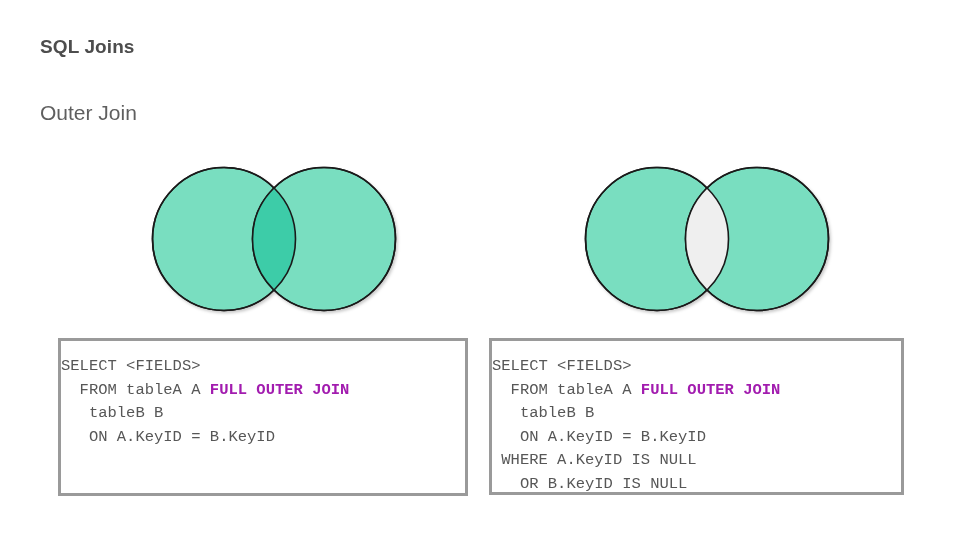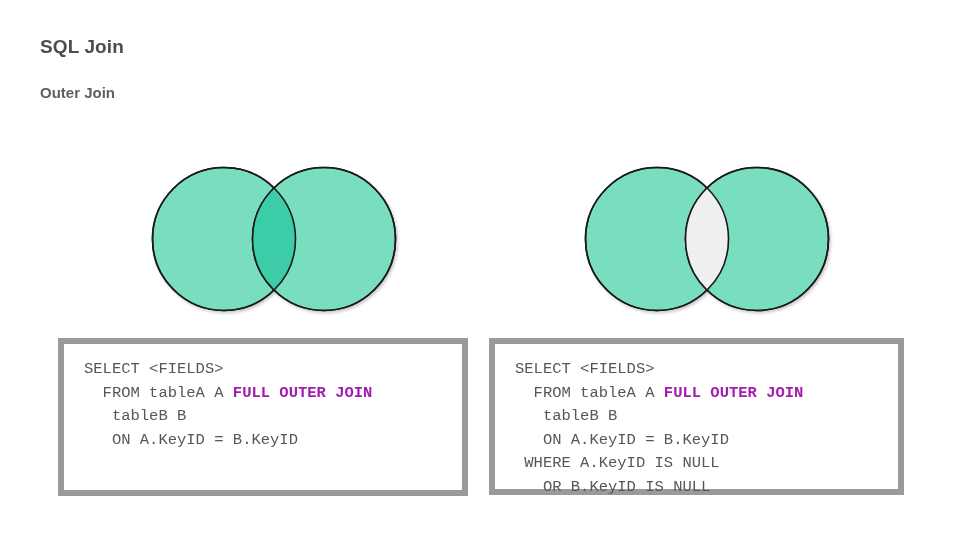--- a/index.html
+++ b/index.html
@@ -30,46 +30,46 @@
     font-size: 19px;
     font-weight: bold;
     color: #4d4d4d;
     letter-spacing: 0.1px;
     line-height: 1.2;
     white-space: nowrap;
   }
   .subtitle {
     position: absolute;
     left: 40px;
-    top: 84px;
-    font-size: 15px;
-    font-weight: bold;
+    top: 100px;
+    font-size: 21px;
+    font-weight: normal;
     color: #5f5f5f;
     line-height: 1.2;
     white-space: nowrap;
   }
 
   
   .venn {
     position: absolute;
     top: 160px;
     width: 270px;
     height: 160px;
   }
   .venn.left  { left: 142px; }
   .venn.right { left: 575px; }
   .venn svg { display: block; width: 270px; height: 160px; overflow: visible; }
 
   
   .code-box {
     position: absolute;
     box-sizing: border-box;
-    border: 6px solid #3b82f6;
+    border: 3px solid #3b82f6;
     background: #ffffff;
-    padding: 14px 12px 12px 20px;
+    padding: 14px 12px 12px 0;
   }
   .code-box.left {
     left: 58px;
     top: 338px;
     width: 410px;
     height: 158px;
   }
   .code-box.right {
     left: 489px;
     top: 338px;
@@ -87,21 +87,21 @@
   .code-box pre b {
     font-weight: bold;
     color: #a21caf;
   }
 </style>
 </head>
 <body style="background: rgb(255, 255, 255);">
 
 <div class="slide">
 
-  <div class="title" style="color: rgb(77, 77, 77);">SQL Join</div>
+  <div class="title" style="color: rgb(77, 77, 77);">SQL Joins</div>
 
   <div class="subtitle" style="color: rgb(95, 95, 95);">Outer Join</div>
 
   <div class="venn left">
     <svg viewBox="0 0 270 160" xmlns="http://www.w3.org/2000/svg">
       <defs>
         <clipPath id="clipLeftA">
           <circle cx="82" cy="79" r="71.5"></circle>
         </clipPath>
         <filter id="shadowL" x="-20%" y="-20%" width="150%" height="150%">

